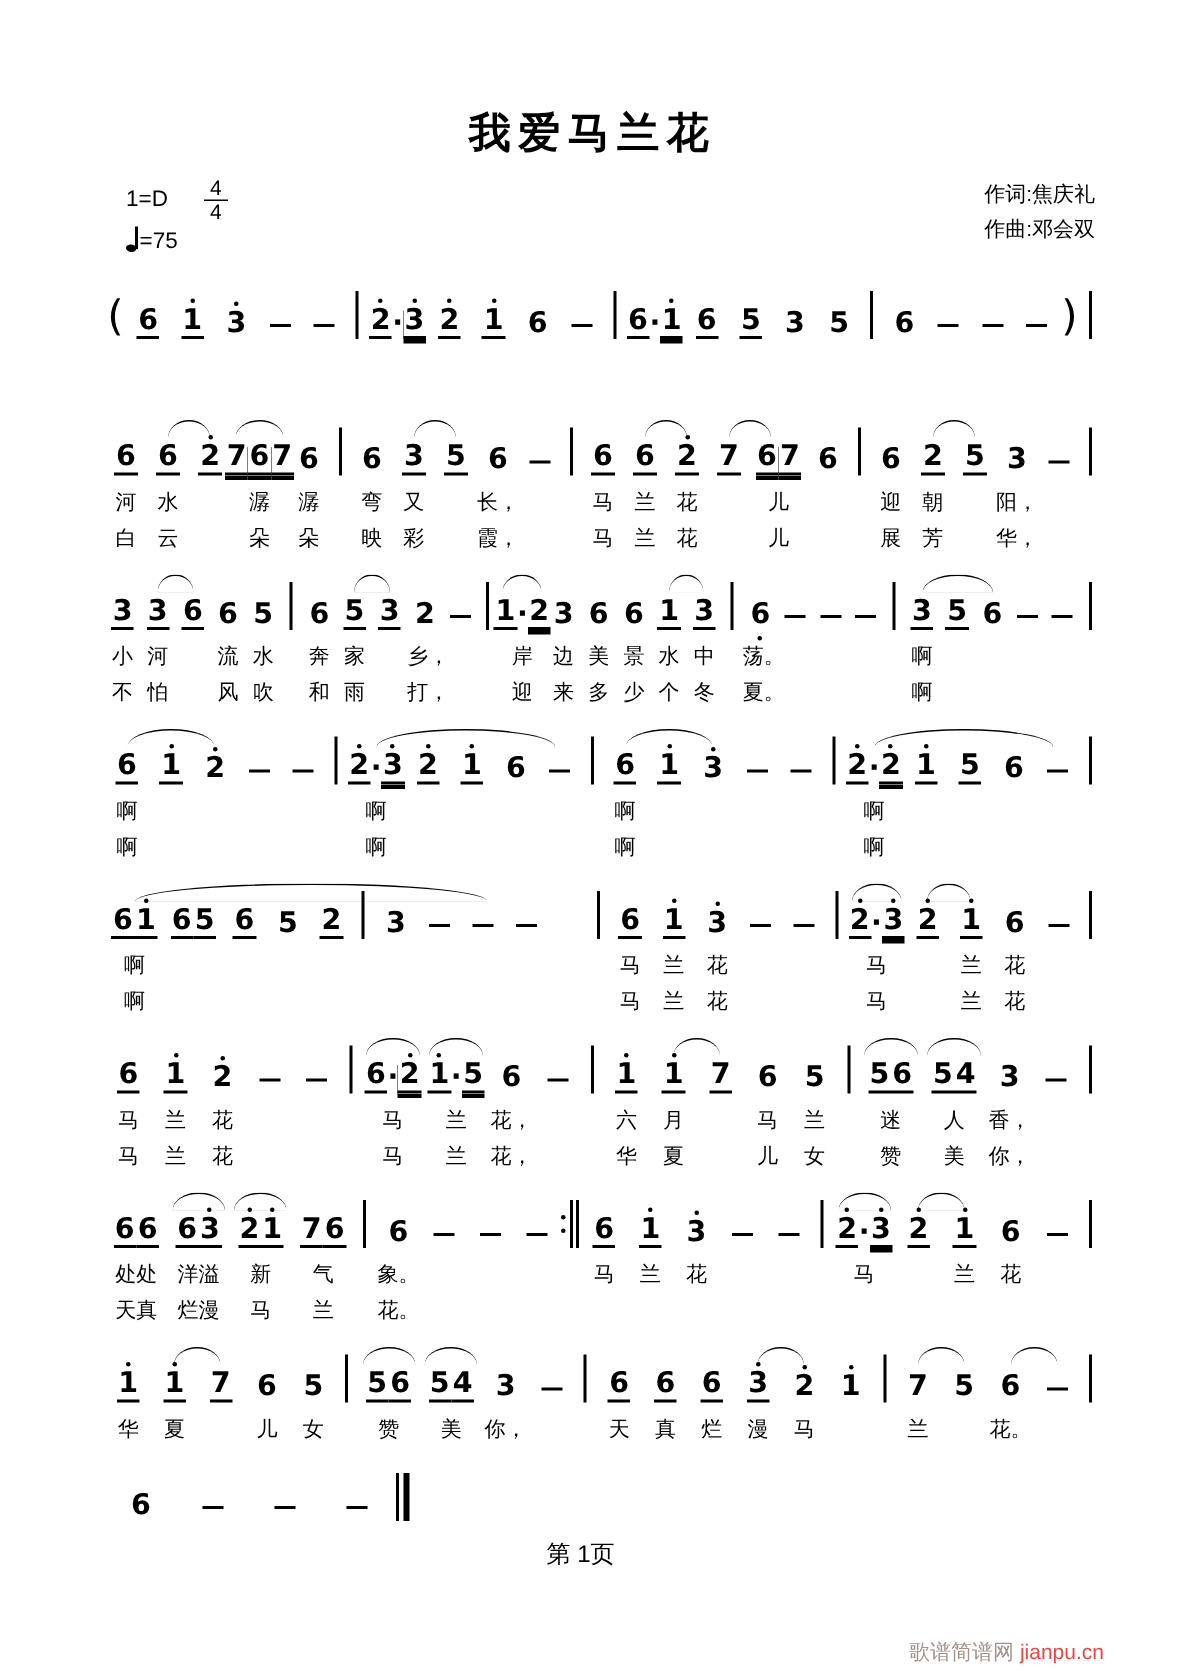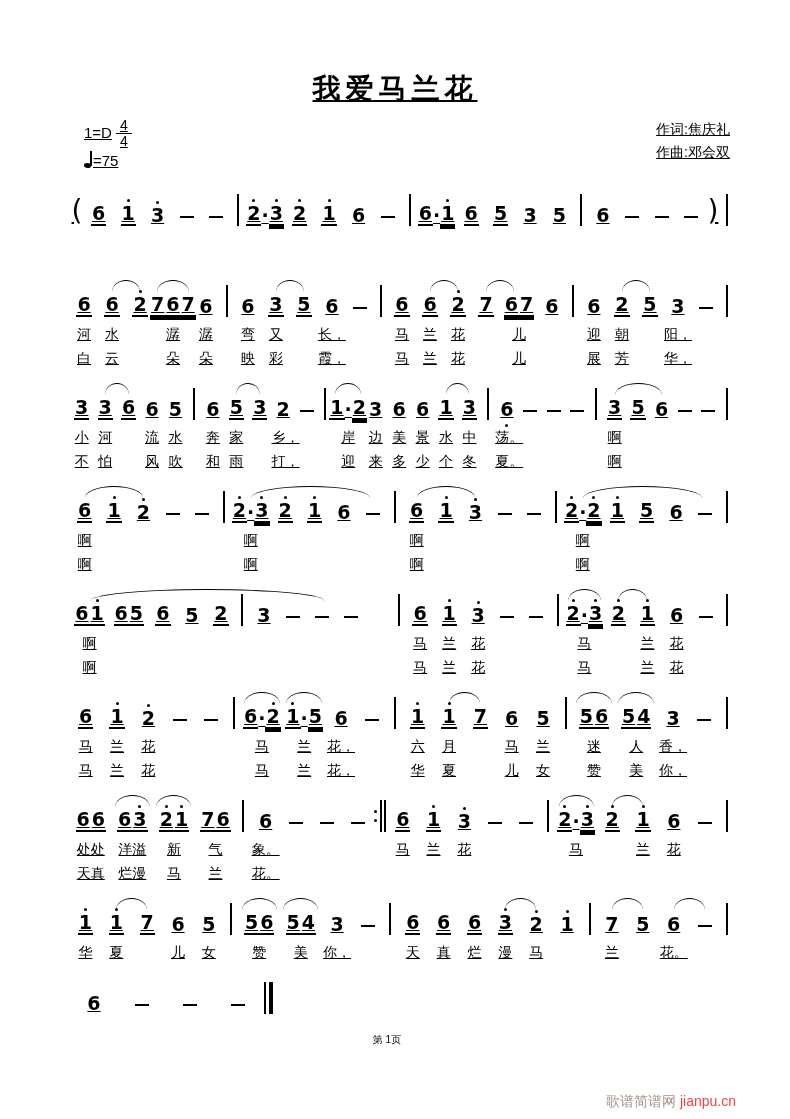--- a/index.html
+++ b/index.html
@@ -1,22 +1,22 @@
 <!DOCTYPE html>
 <html><head>
 <meta charset="utf-8">
 <style>
   html,body{margin:0;padding:0;background:#fff;}
   .page{position:relative;width:790px;height:1119px;background:#fff;overflow:hidden;
-        font-family:"Liberation Sans",sans-serif;color:#000;text-decoration:underline;}
+        font-family:"Liberation Sans",sans-serif;color:#000;}
   .title{padding-top:70px;text-align:center;font-size:28px;font-weight:bold;letter-spacing:5px;}
   .meta-row{display:flex;justify-content:space-between;align-items:flex-start;
             margin:10px 60px 6px 84px;height:62px;}
   .keyblock{font-size:15px;line-height:1.25;}
-  .keyline{display:flex;align-items:center;gap:4px;}
+  .keyline{display:flex;align-items:center;gap:24px;}
   .frac{display:inline-block;text-align:center;font-size:14px;line-height:1.05;}
   .frac .top{display:block;border-bottom:1px solid #000;padding:0 4px;}
   .frac .bot{display:block;padding:0 4px;}
   .tempoline{display:flex;align-items:center;margin-top:4px;}
   .qnote{display:inline-block;position:relative;width:7px;height:5px;background:#000;
          border-radius:50% 60% 50% 60%;margin-right:2px;top:4px;}
   .qnote::after{content:'';position:absolute;right:-1px;bottom:2px;width:2px;height:15px;background:#000;}
   .credits{font-size:14px;text-align:center;line-height:1.65;}
   
   #score{margin:2px 56px 0 70px;}
@@ -44,21 +44,21 @@
   .endbar .bl.thick{width:4px;}
   .repeat{display:flex;align-items:center;gap:3px;height:32px;}
   .repeat .rdots{display:flex;flex-direction:column;gap:6px;}
   .repeat .rdots i{width:3px;height:3px;border-radius:50%;background:#000;}
   .repeat .rbars{display:flex;gap:2px;height:32px;}
   .repeat .rbars i{width:2px;height:32px;background:#000;display:block;}
   .paren{font-size:28px;font-weight:normal;line-height:30px;font-family:"DejaVu Sans",sans-serif;}
   .arc{position:absolute;top:3px;height:11px;border-top:1.5px solid #000;
        border-radius:50% 50% 0 0/100% 100% 0 0;pointer-events:none;}
   .lyr{height:24px;line-height:24px;font-size:14px;white-space:nowrap;}
-  .footer{position:absolute;left:0;right:16px;bottom:72px;text-align:center;font-size:10px;}
+  .footer{position:absolute;left:0;right:16px;bottom:72px;text-align:center;font-size:16px;}
   .watermark{position:absolute;right:54px;bottom:8px;font-size:14px;}
   .wm-site{color:#a3928a;}
   .wm-url{color:#ef4444;text-decoration:none;}
 </style>
 </head>
 <body>
 
 <div class="page">
   <div class="title">我爱马兰花</div>
 

